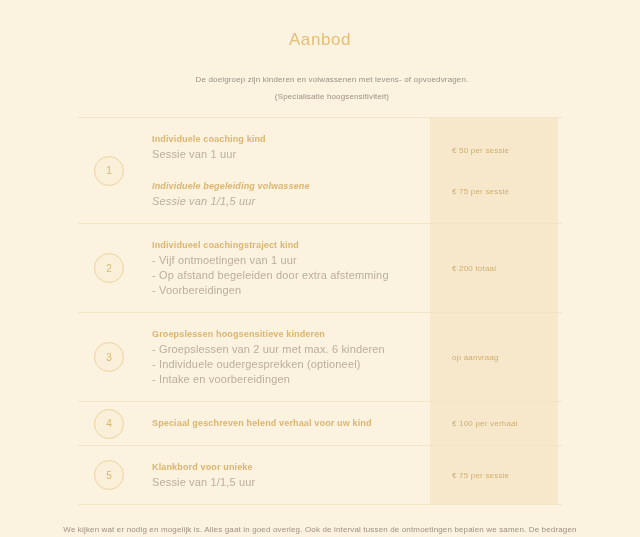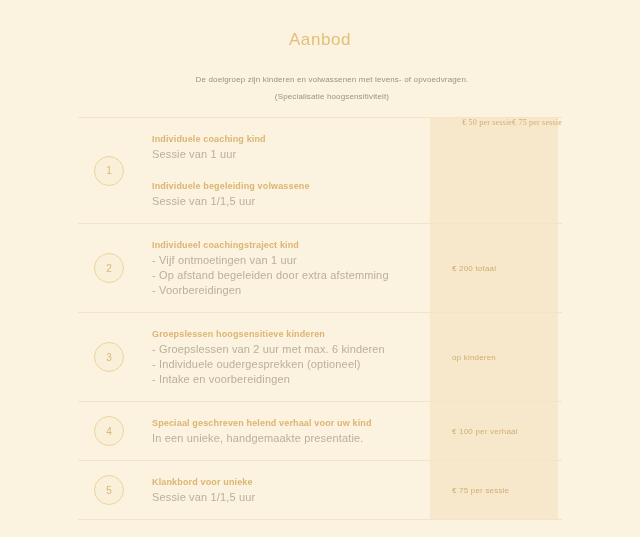--- a/index.html
+++ b/index.html
@@ -106,21 +106,21 @@
     position: relative;
     z-index: 2;
   }
 
   .price-text {
     font-size: 8px;
     color: #cfae72;
     letter-spacing: 0.2px;
   }
 
-  .service-block + .service-block { margin-top: 17px; }
+  .service-block + .service-block { margin-top: 17px; font-style: italic; }
 
   .service-title {
     font-size: 9px;
     font-weight: 700;
     color: #dcb570;
     letter-spacing: 0.15px;
     line-height: 15px;
   }
 
   .service-detail {
@@ -168,21 +168,21 @@
         <div class="service-block">
           <div class="service-title">Individuele coaching kind</div>
           <div class="service-detail">Sessie van 1 uur</div>
         </div>
         <div class="service-block">
           <div class="service-title">Individuele begeleiding volwassene</div>
           <div class="service-detail">Sessie van 1/1,5 uur</div>
         </div>
       </div>
       <div class="row-price-cell">
-        <div style="display:flex;flex-direction:row;justify-content:flex-end;height:100%;width:100%;font-family:Liberation Serif, serif;">
+        <div style="display:flex;flex-direction:column;justify-content:center;height:100%;width:100%;">
           <div class="price-text" style="margin-bottom:32px;">€ 50 per sessie</div>
           <div class="price-text">€ 75 per sessie</div>
         </div>
       </div>
     </div>
 
     <div class="offer-row">
       <div class="row-badge-cell">
         <div class="badge">2</div>
       </div>
@@ -205,32 +205,31 @@
       </div>
       <div class="row-content-cell">
         <div class="service-block">
           <div class="service-title">Groepslessen hoogsensitieve kinderen</div>
           <div class="service-detail">- Groepslessen van 2 uur met max. 6 kinderen</div>
           <div class="service-detail">- Individuele oudergesprekken (optioneel)</div>
           <div class="service-detail">- Intake en voorbereidingen</div>
         </div>
       </div>
       <div class="row-price-cell">
-        <div class="price-text">op kinderen</div>
+        <div class="price-text">op aanvraag</div>
       </div>
     </div>
 
     <div class="offer-row">
       <div class="row-badge-cell">
         <div class="badge">4</div>
       </div>
       <div class="row-content-cell">
         <div class="service-block">
           <div class="service-title">Speciaal geschreven helend verhaal voor uw kind</div>
-          <div class="service-detail">In een unieke, handgemaakte presentatie.</div>
         </div>
       </div>
       <div class="row-price-cell">
         <div class="price-text">€ 100 per verhaal</div>
       </div>
     </div>
 
     <div class="offer-row">
       <div class="row-badge-cell">
         <div class="badge">5</div>

